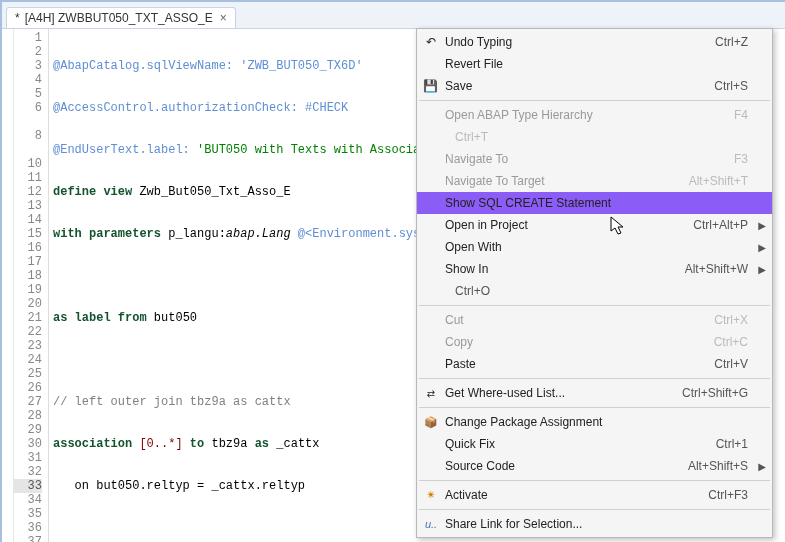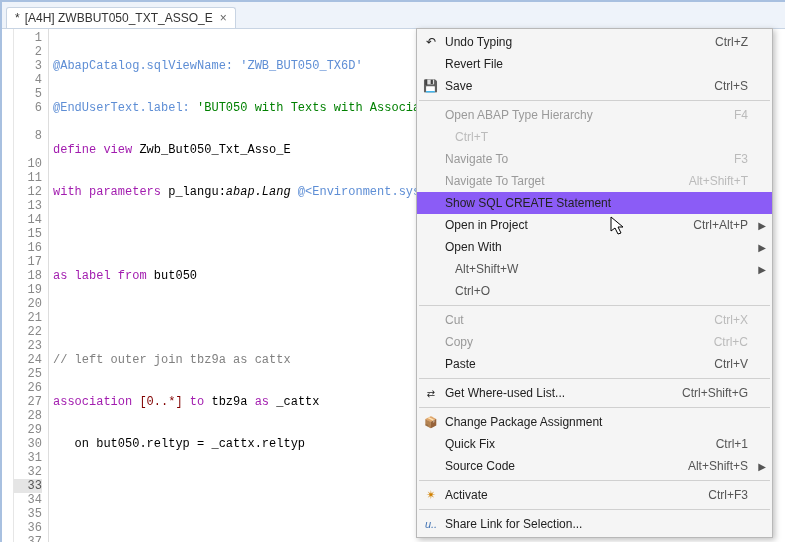--- a/index.html
+++ b/index.html
@@ -10,21 +10,21 @@
 .tab .close{color:#666;font-family:Arial;cursor:pointer;margin-left:2px}
 .editor{display:flex;height:calc(100% - 26px);position:relative;font-family:Consolas,"Courier New",monospace;font-size:12px;line-height:14px}
 .gutter{width:28px;text-align:right;padding:2px 6px 2px 0;color:#888;background:#fff;user-select:none;border-right:1px solid #ddd}
 .gutter div{height:14px}
 .gutter .hl{background:#e5e5e5;color:#555}
 .ann{width:11px;background:#fff;border-right:1px solid #e6e6e6}
 .code{padding:2px 0 2px 4px;white-space:pre;color:#111}
 .code div{height:14px}
 .c-ann{color:#5e8ed5}
 .c-str{color:#008000}
-.c-kw{color:#a21caf;font-weight:normal}
+.c-kw{color:#14532d;font-weight:bold}
 .c-num{color:#800000}
 .c-cmt{color:#808080}
 .c-id{color:#000}
 .c-type{color:#000}
 
 .menu{position:absolute;left:416px;top:28px;width:355px;background:#f5f5f5;border:1px solid #b8b8b8;box-shadow:2px 2px 6px rgba(0,0,0,0.25);padding:2px 0;font-family:"Segoe UI",Tahoma,sans-serif;font-size:12px}
 .menu .item{display:flex;align-items:center;height:22px;padding:0 24px 0 28px;position:relative;color:#222}
 .menu .item.disabled{color:#9a9a9a}
 .menu .item.highlight{background:#8b5cf6}
 .menu .item .label{flex:1}
@@ -82,20 +82,21 @@
       <div>31</div>
       <div>32</div>
       <div class="hl">33</div>
       <div>34</div>
       <div>35</div>
       <div>36</div>
       <div>37</div>
     </div>
   <div class="code">
     <div><span class="c-ann">@AbapCatalog.sqlViewName: 'ZWB_BUT050_TX6D'</span></div>
+    <div><span class="c-ann">@AccessControl.authorizationCheck: #CHECK</span></div>
     <div><span class="c-ann">@EndUserText.label: </span><span class="c-str">'BUT050 with Texts with Association'</span></div>
     <div><span class="c-kw">define view </span><span class="c-id">Zwb_But050_Txt_Asso_E</span></div>
     <div><span class="c-kw">with parameters </span><span class="c-id">p_langu:</span><span class="c-type" style="font-style:italic">abap.Lang </span><span class="c-ann">@&lt;Environment.systemField : #</span></div>
     <div>&nbsp;</div>
     <div><span class="c-kw">as label from </span><span class="c-id">but050</span></div>
     <div>&nbsp;</div>
     <div><span class="c-cmt">// left outer join tbz9a as cattx</span></div>
     <div><span class="c-kw">association </span><span class="c-num">[0..*]</span><span class="c-kw"> to </span><span class="c-id">tbz9a </span><span class="c-kw">as </span><span class="c-id">_cattx</span></div>
     <div><span class="c-id">   on but050.reltyp = _cattx.reltyp</span></div>
     
@@ -163,20 +164,21 @@
   <div class="item">
       <span class="label">Open in Project</span>
       <span class="accel">Ctrl+Alt+P</span>
       <span class="submenu-arrow">▶</span>
     </div>
   <div class="item">
       <span class="label">Open With</span>
       <span class="submenu-arrow">▶</span>
     </div>
   <div class="item">
+      <span class="label">Show In</span>
       <span class="accel">Alt+Shift+W</span>
       <span class="submenu-arrow">▶</span>
     </div>
   <div class="item">
       <span class="accel">Ctrl+O</span>
     </div>
   <div class="sep"></div>
   <div class="item disabled">
       <span class="label">Cut</span>
       <span class="accel">Ctrl+X</span>

